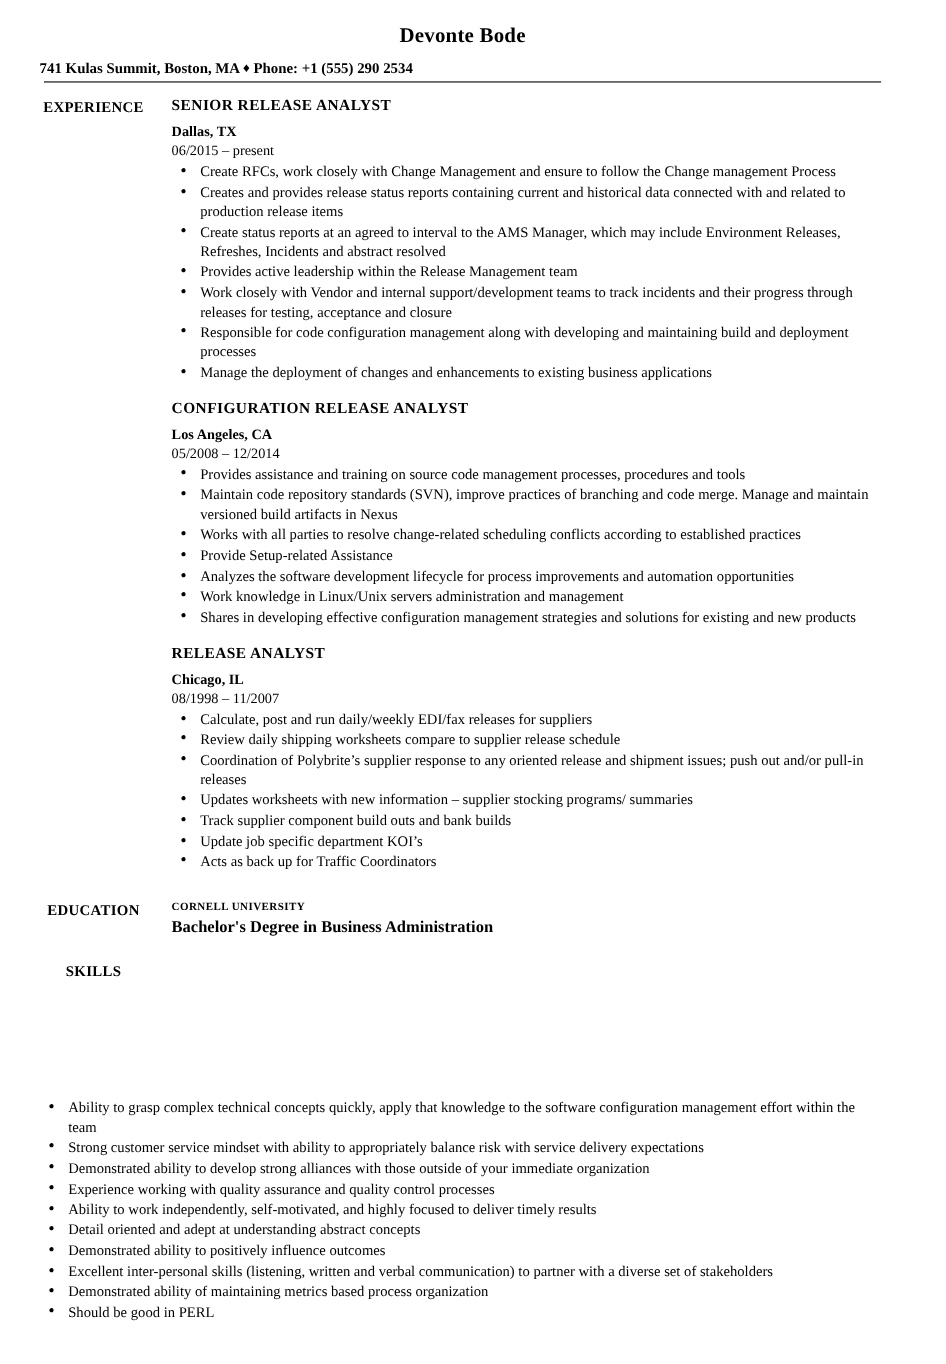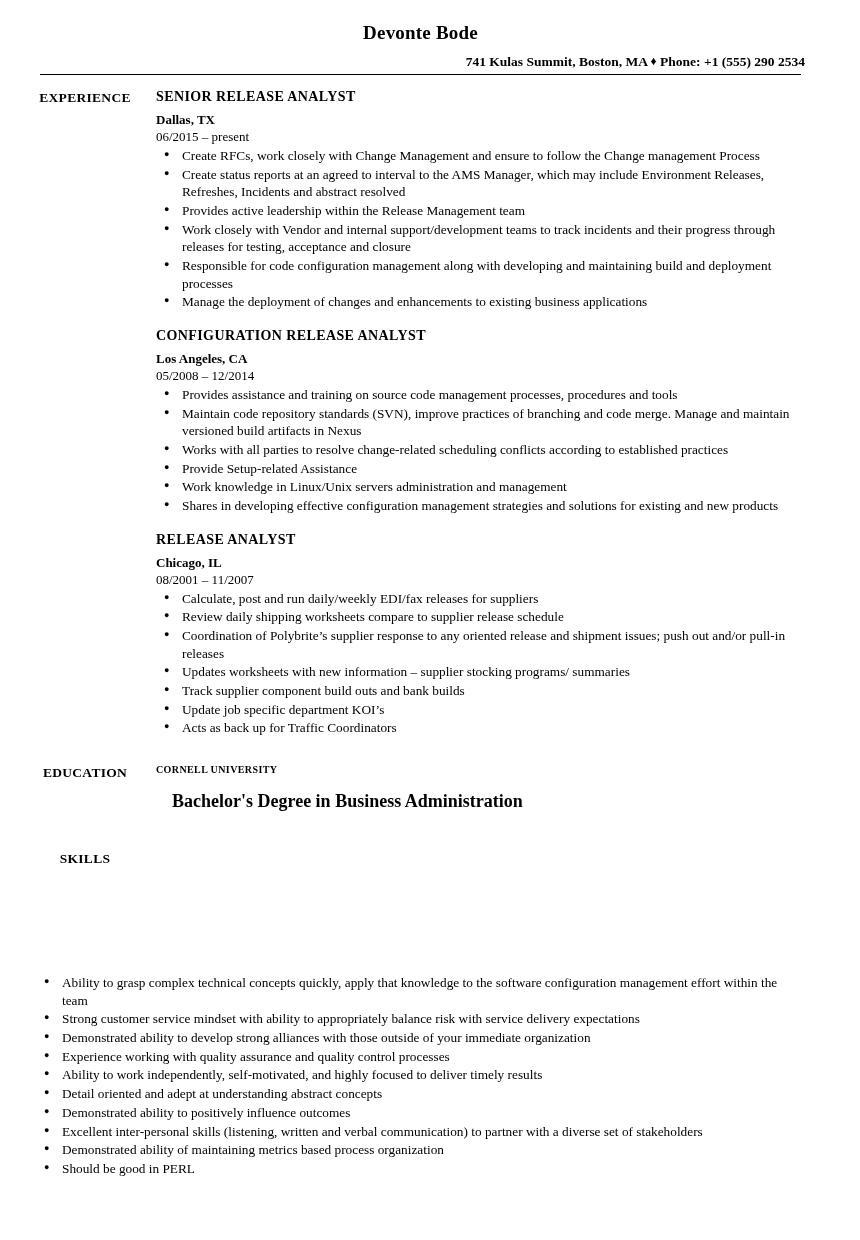--- a/index.html
+++ b/index.html
@@ -22,21 +22,21 @@
     position: relative;
   }
   .name {
     text-align: center;
     font-size: 19px;
     font-weight: bold;
     letter-spacing: 0.2px;
     margin: 0 0 10px 0;
   }
   .contact {
-    text-align: right;
+    text-align: left;
     font-size: 13.5px;
     font-weight: bold;
     margin: 0 0 4px 0;
   }
   .diamond {
     font-size: 12px;
     vertical-align: 1px;
   }
   .rule {
     border-top: 1px solid #000;
@@ -105,23 +105,23 @@
     font-size: 9px;
     line-height: 1.95;
   }
   .edu-school {
     font-size: 10px;
     font-weight: bold;
     letter-spacing: 0.4px;
     margin: 0 0 5px 0;
   }
   .edu-degree {
-    font-size: 18px;
-    font-weight: bold;
-    margin: 16px;
+    font-size: 15px;
+    font-weight: bold;
+    margin: 0;
   }
   .skills-wrap {
     padding-top: 2px;
   }
   .section.education { margin-top: 26px; }
   .section.skills { margin-top: 22px; flex-direction: column; }
 </style>
 </head>
 <body>
 
@@ -140,46 +140,48 @@
   <div class="section experience">
     <div class="section-label">EXPERIENCE</div>
     <div class="section-body">
 
       <div class="job">
         <div class="job-title">SENIOR RELEASE ANALYST</div>
         <div class="job-location">Dallas, TX</div>
         <div class="job-dates">06/2015 – present</div>
         <ul class="bullets">
           <li>Create RFCs, work closely with Change Management and ensure to follow the Change management Process</li>
+          <li>Creates and provides release status reports containing current and historical data connected with and related to production release items</li>
           <li>Create status reports at an agreed to interval to the AMS Manager, which may include Environment Releases, Refreshes, Incidents and abstract resolved</li>
           <li>Provides active leadership within the Release Management team</li>
           <li>Work closely with Vendor and internal support/development teams to track incidents and their progress through releases for testing, acceptance and closure</li>
           <li>Responsible for code configuration management along with developing and maintaining build and deployment processes</li>
           <li>Manage the deployment of changes and enhancements to existing business applications</li>
         </ul>
       </div>
 
       <div class="job">
         <div class="job-title">CONFIGURATION RELEASE ANALYST</div>
         <div class="job-location">Los Angeles, CA</div>
         <div class="job-dates">05/2008 – 12/2014</div>
         <ul class="bullets">
           <li>Provides assistance and training on source code management processes, procedures and tools</li>
           <li>Maintain code repository standards (SVN), improve practices of branching and code merge. Manage and maintain versioned build artifacts in Nexus</li>
           <li>Works with all parties to resolve change-related scheduling conflicts according to established practices</li>
           <li>Provide Setup-related Assistance</li>
+          <li>Analyzes the software development lifecycle for process improvements and automation opportunities</li>
           <li>Work knowledge in Linux/Unix servers administration and management</li>
           <li>Shares in developing effective configuration management strategies and solutions for existing and new products</li>
         </ul>
       </div>
 
       <div class="job">
         <div class="job-title">RELEASE ANALYST</div>
         <div class="job-location">Chicago, IL</div>
-        <div class="job-dates">08/2001 – 11/2007</div>
+        <div class="job-dates">08/1998 – 11/2007</div>
         <ul class="bullets">
           <li>Calculate, post and run daily/weekly EDI/fax releases for suppliers</li>
           <li>Review daily shipping worksheets compare to supplier release schedule</li>
           <li>Coordination of Polybrite’s supplier response to any oriented release and shipment issues; push out and/or pull-in releases</li>
           <li>Updates worksheets with new information – supplier stocking programs/ summaries</li>
           <li>Track supplier component build outs and bank builds</li>
           <li>Update job specific department KOI’s</li>
           <li>Acts as back up for Traffic Coordinators</li>
         </ul>
       </div>

